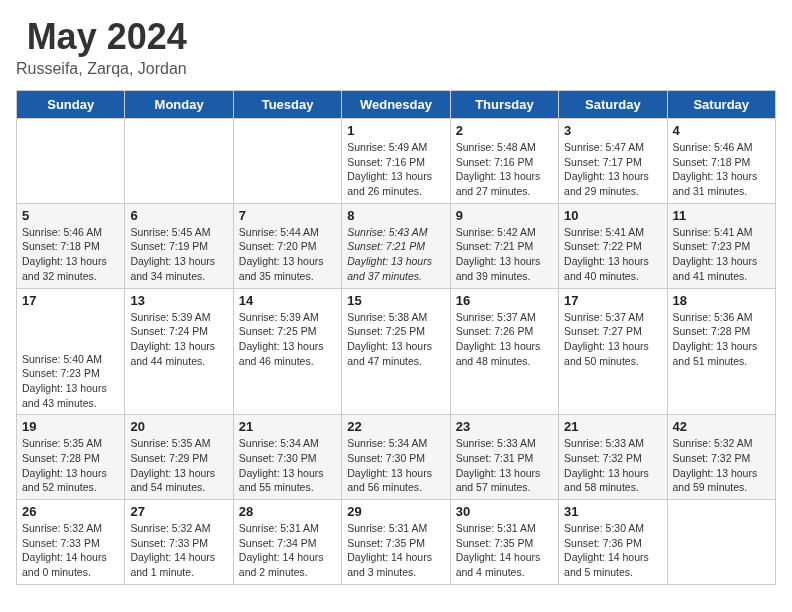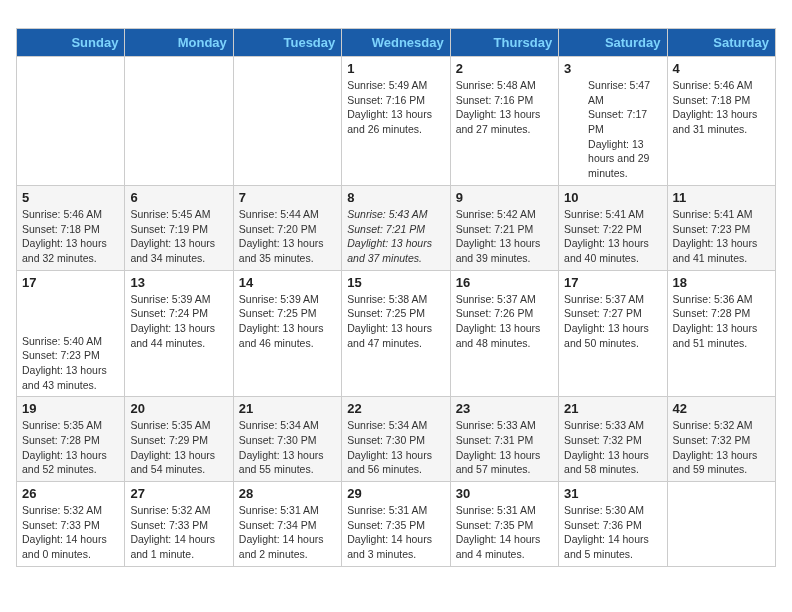--- a/index.html
+++ b/index.html
@@ -33,23 +33,23 @@
       color: #555;
       margin-top: 2px;
     }
     .calendar {
       width: 100%;
       border-collapse: collapse;
       font-size: 11px;
     }
     .calendar th {
       background: #1a5ca8;
-      color: #7dd3fc;
+      color: #ffffff;
       padding: 6px 6px;
-      text-align: right;
+      text-align: center;
       font-size: 13px;
       font-weight: bold;
       border: 1px solid #ccc;
     }
     .calendar td {
       border: 1px solid #ccc;
       vertical-align: top;
       padding: 4px 5px;
       width: 108px;
       min-height: 80px;
@@ -73,20 +73,24 @@
       background: #fff !important;
     }
     .calendar tr:nth-child(even) td.empty {
       background: #f5f5f5 !important;
     }
   </style>
 </head>
 <body>
 
 <div class="header">
+  <div class="title-area">
+    <div class="month-title">May 2024</div>
+    <div class="location">Russeifa, Zarqa, Jordan</div>
+  </div>
 </div>
 
 <table class="calendar">
   <thead>
     <tr>
     <th>Sunday</th>
         <th>Monday</th>
         <th>Tuesday</th>
         <th>Wednesday</th>
         <th>Thursday</th>
@@ -106,21 +110,21 @@
 Daylight: 13 hours and 26 minutes.</div>
         </td>
         <td>
           <div class="day-num">2</div>
           <div class="day-info" style="white-space: pre-line;">Sunrise: 5:48 AM
 Sunset: 7:16 PM
 Daylight: 13 hours and 27 minutes.</div>
         </td>
         <td>
           <div class="day-num">3</div>
-          <div class="day-info" style="white-space: pre-line; margin-left: 24px;">Sunrise: 5:47 AM
+          <div class="day-info" style="white-space: pre-line;">Sunrise: 5:47 AM
 Sunset: 7:17 PM
 Daylight: 13 hours and 29 minutes.</div>
         </td>
         <td>
           <div class="day-num">4</div>
           <div class="day-info" style="white-space: pre-line;">Sunrise: 5:46 AM
 Sunset: 7:18 PM
 Daylight: 13 hours and 31 minutes.</div>
         </td>
       </tr>

